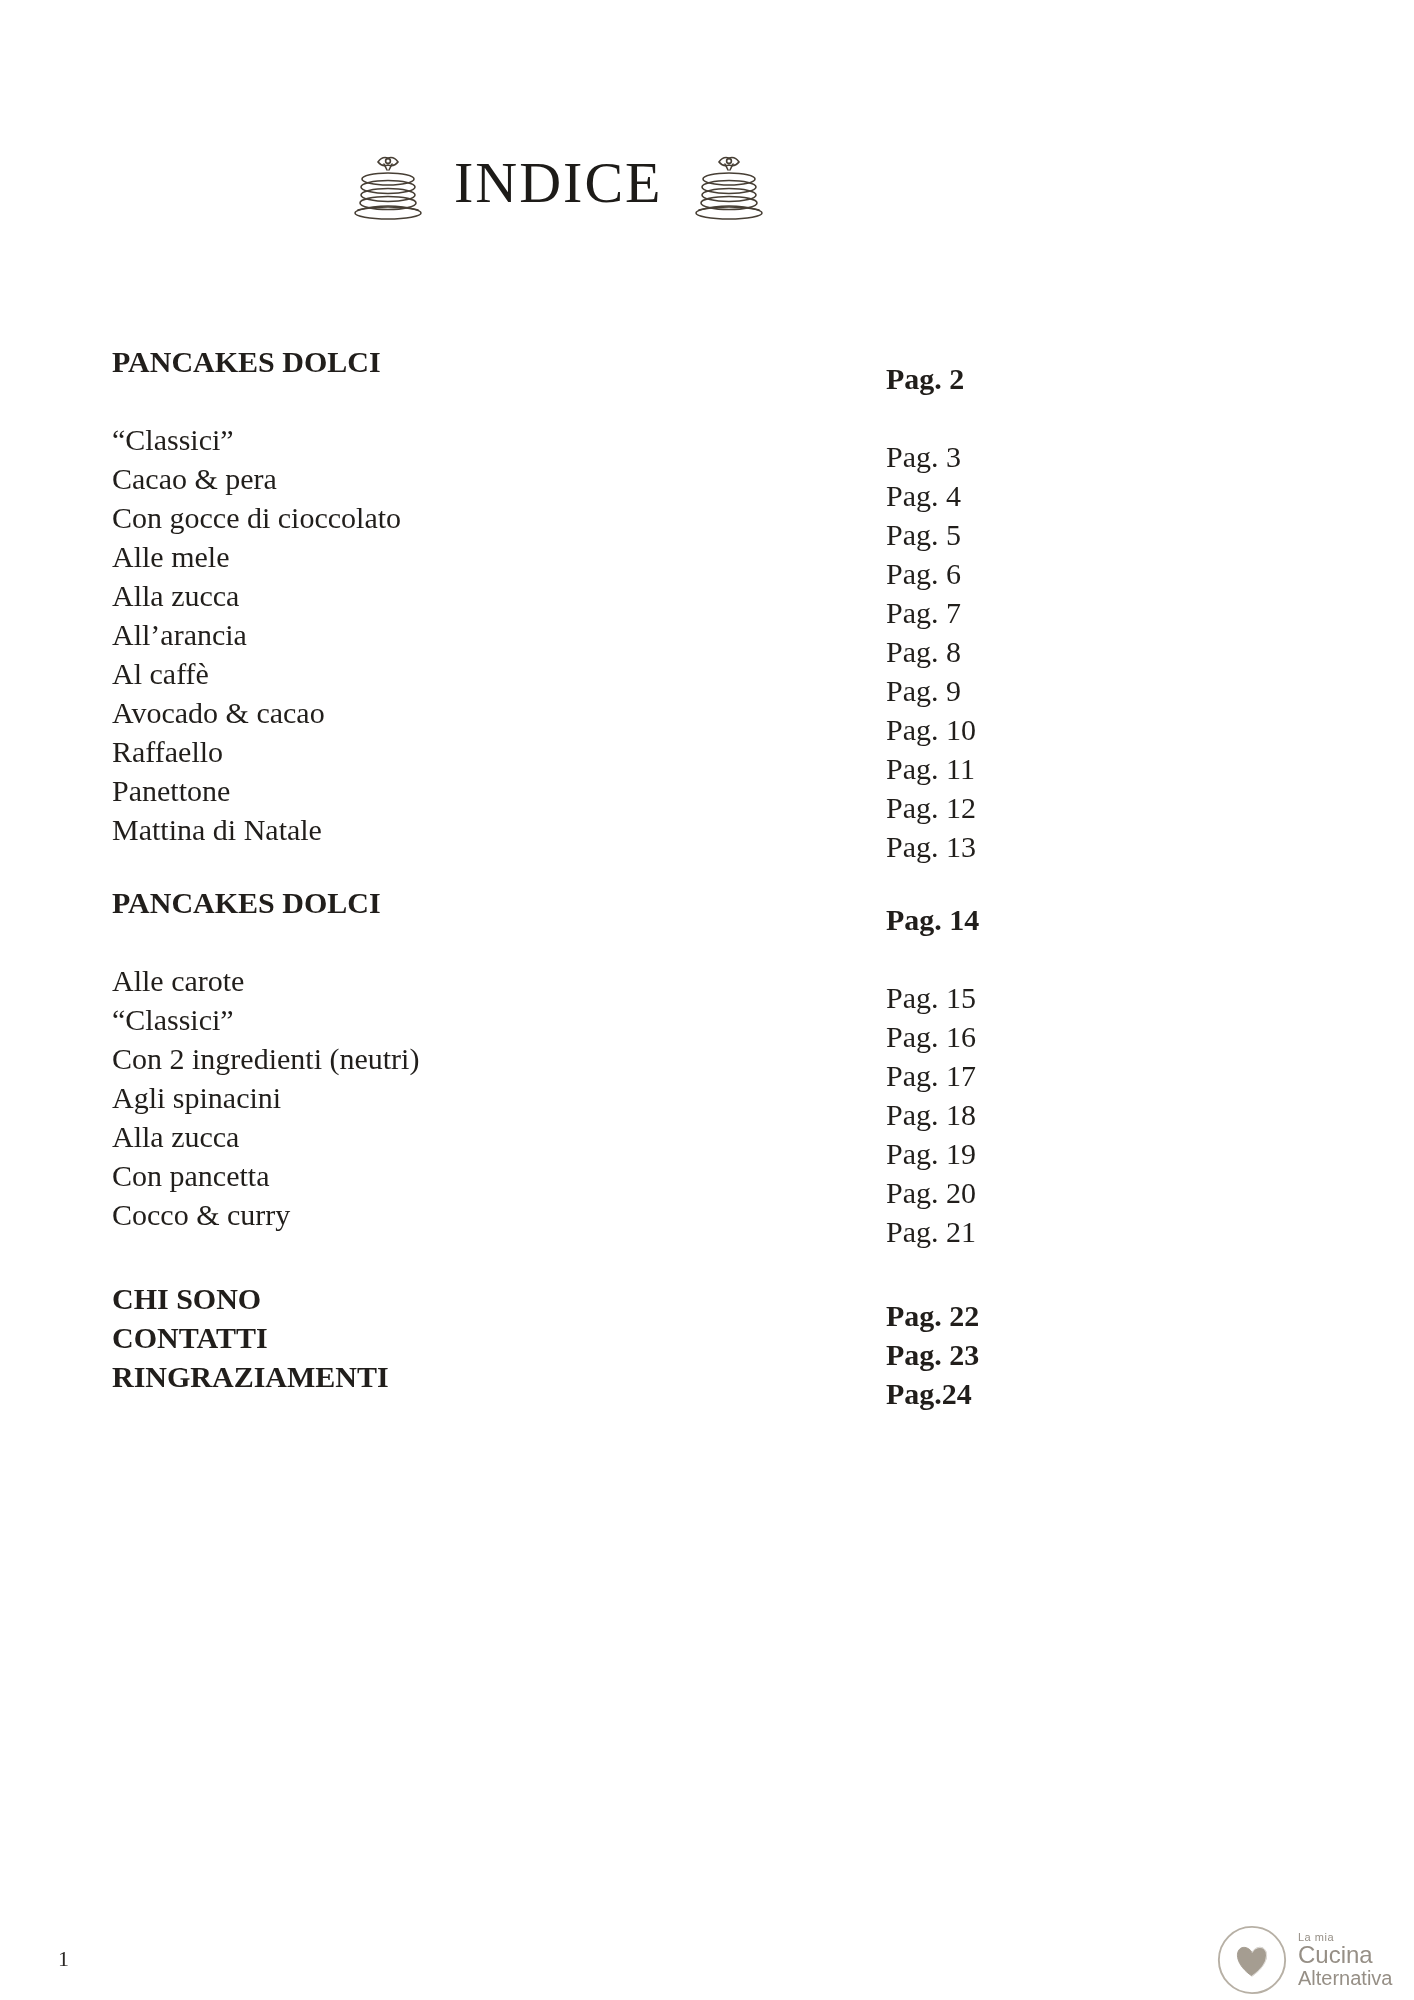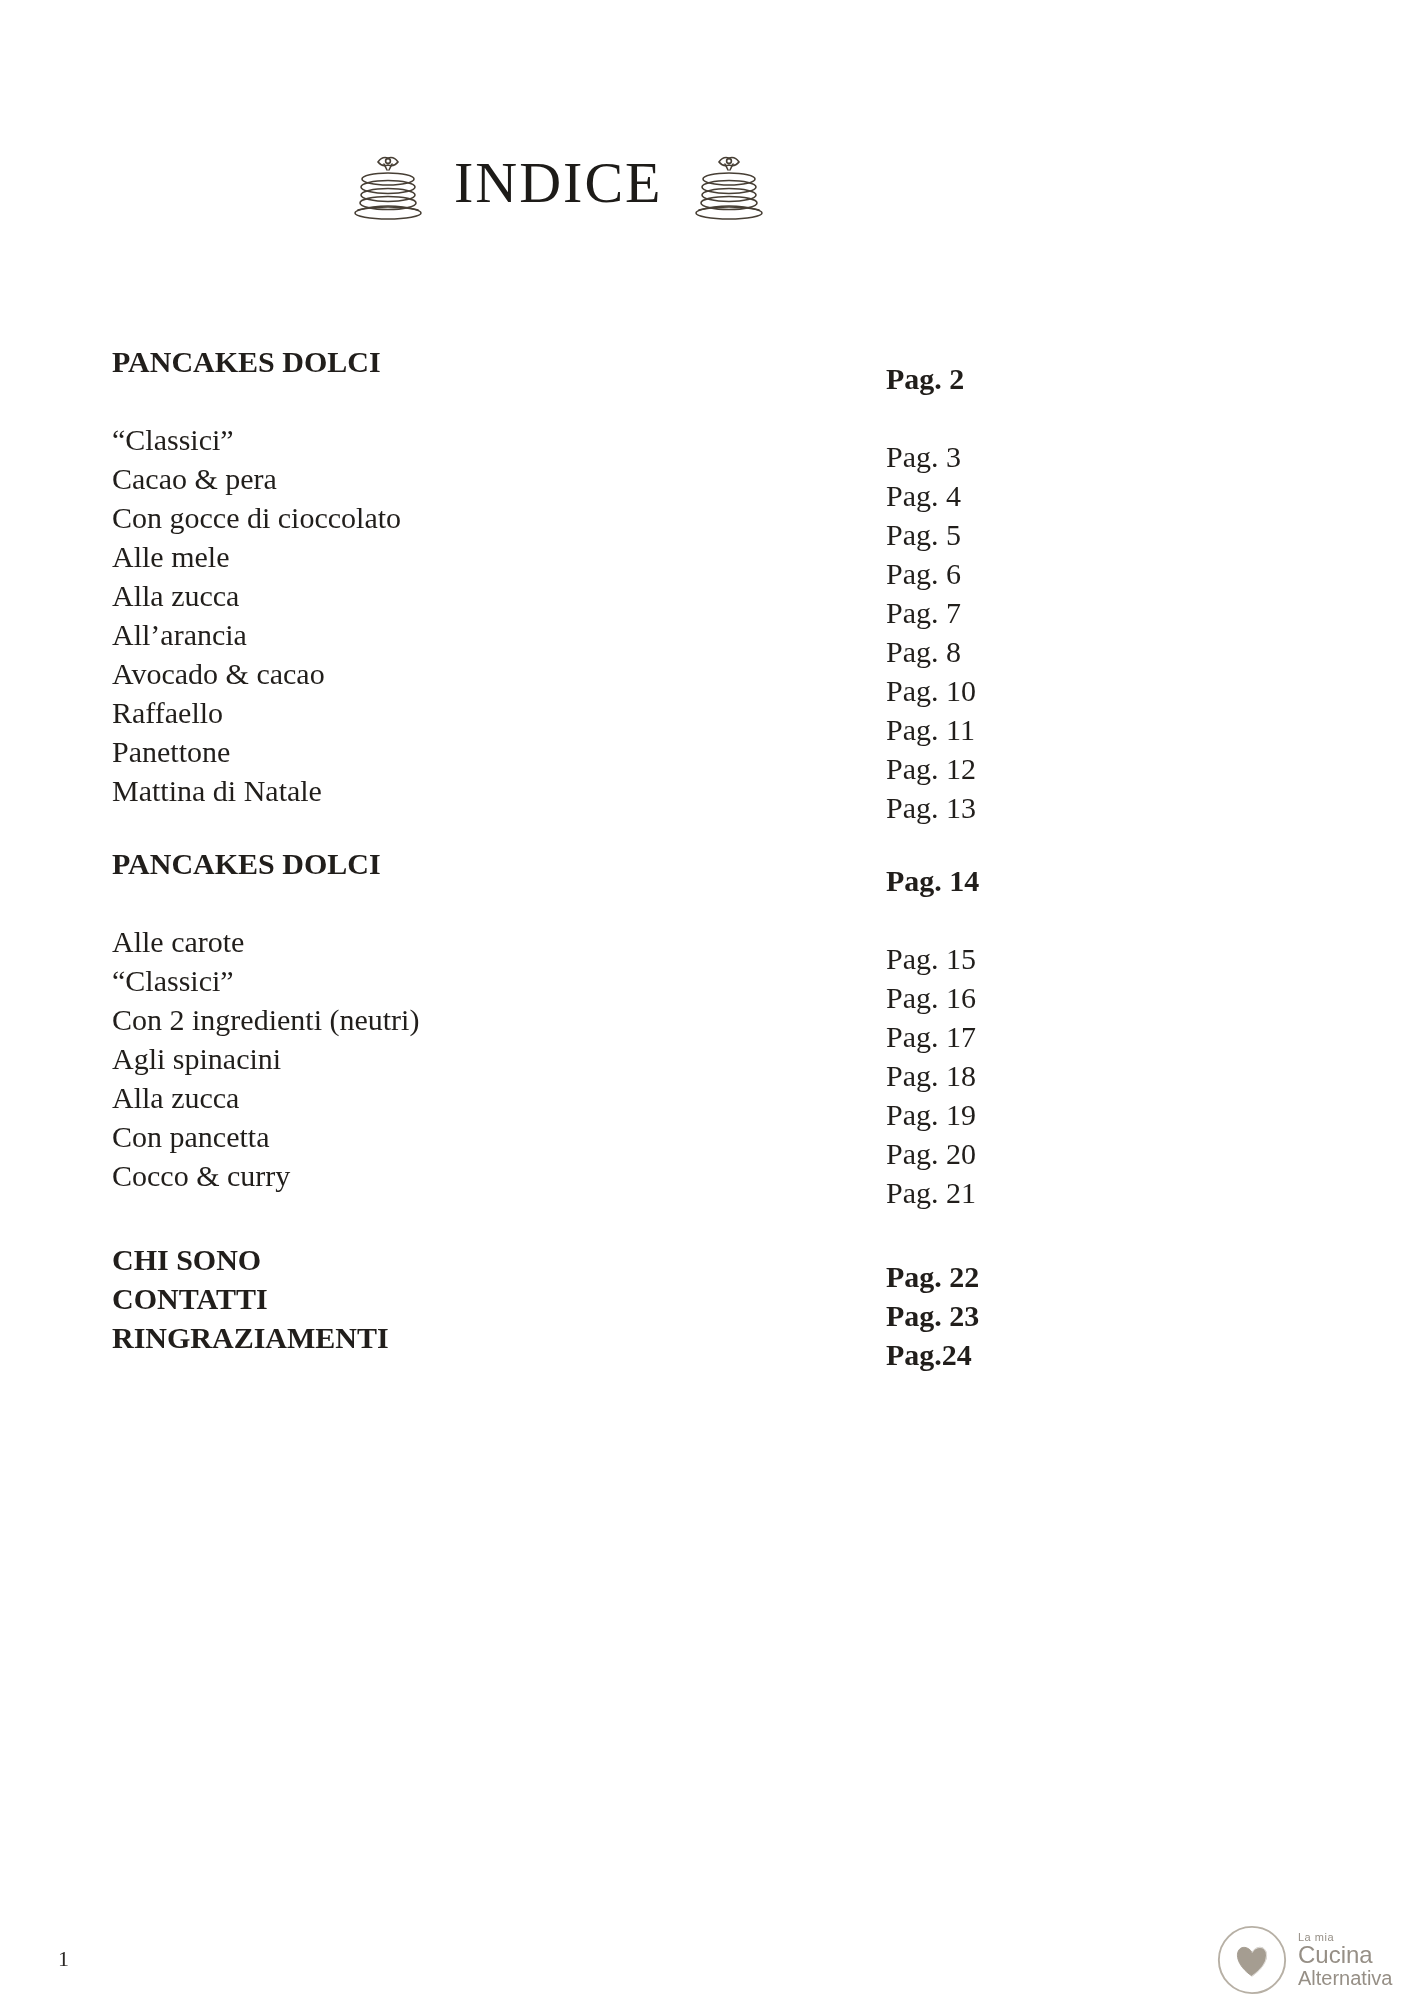--- a/index.html
+++ b/index.html
@@ -130,20 +130,21 @@
 
   <div class="toc" id="toc">
       <div class="toc-section sec-0">
         <div class="toc-row header-row"><span class="toc-label">PANCAKES DOLCI</span><span class="toc-page">Pag. 2</span></div>
         <div class="toc-row "><span class="toc-label">“Classici”</span><span class="toc-page">Pag. 3</span></div>
         <div class="toc-row "><span class="toc-label">Cacao &amp; pera</span><span class="toc-page">Pag. 4</span></div>
         <div class="toc-row "><span class="toc-label">Con gocce di cioccolato</span><span class="toc-page">Pag. 5</span></div>
         <div class="toc-row "><span class="toc-label">Alle mele</span><span class="toc-page">Pag. 6</span></div>
         <div class="toc-row "><span class="toc-label">Alla zucca</span><span class="toc-page">Pag. 7</span></div>
         <div class="toc-row "><span class="toc-label">All’arancia</span><span class="toc-page">Pag. 8</span></div>
+        <div class="toc-row "><span class="toc-label">Al caffè</span><span class="toc-page">Pag. 9</span></div>
         <div class="toc-row "><span class="toc-label">Avocado &amp; cacao</span><span class="toc-page">Pag. 10</span></div>
         <div class="toc-row "><span class="toc-label">Raffaello</span><span class="toc-page">Pag. 11</span></div>
         <div class="toc-row "><span class="toc-label">Panettone</span><span class="toc-page">Pag. 12</span></div>
         <div class="toc-row "><span class="toc-label">Mattina di Natale</span><span class="toc-page">Pag. 13</span></div>
       </div>
       <div class="toc-section sec-1">
         <div class="toc-row header-row"><span class="toc-label">PANCAKES DOLCI</span><span class="toc-page">Pag. 14</span></div>
         <div class="toc-row "><span class="toc-label">Alle carote</span><span class="toc-page">Pag. 15</span></div>
         <div class="toc-row "><span class="toc-label">“Classici”</span><span class="toc-page">Pag. 16</span></div>
         <div class="toc-row "><span class="toc-label">Con 2 ingredienti (neutri)</span><span class="toc-page">Pag. 17</span></div>

